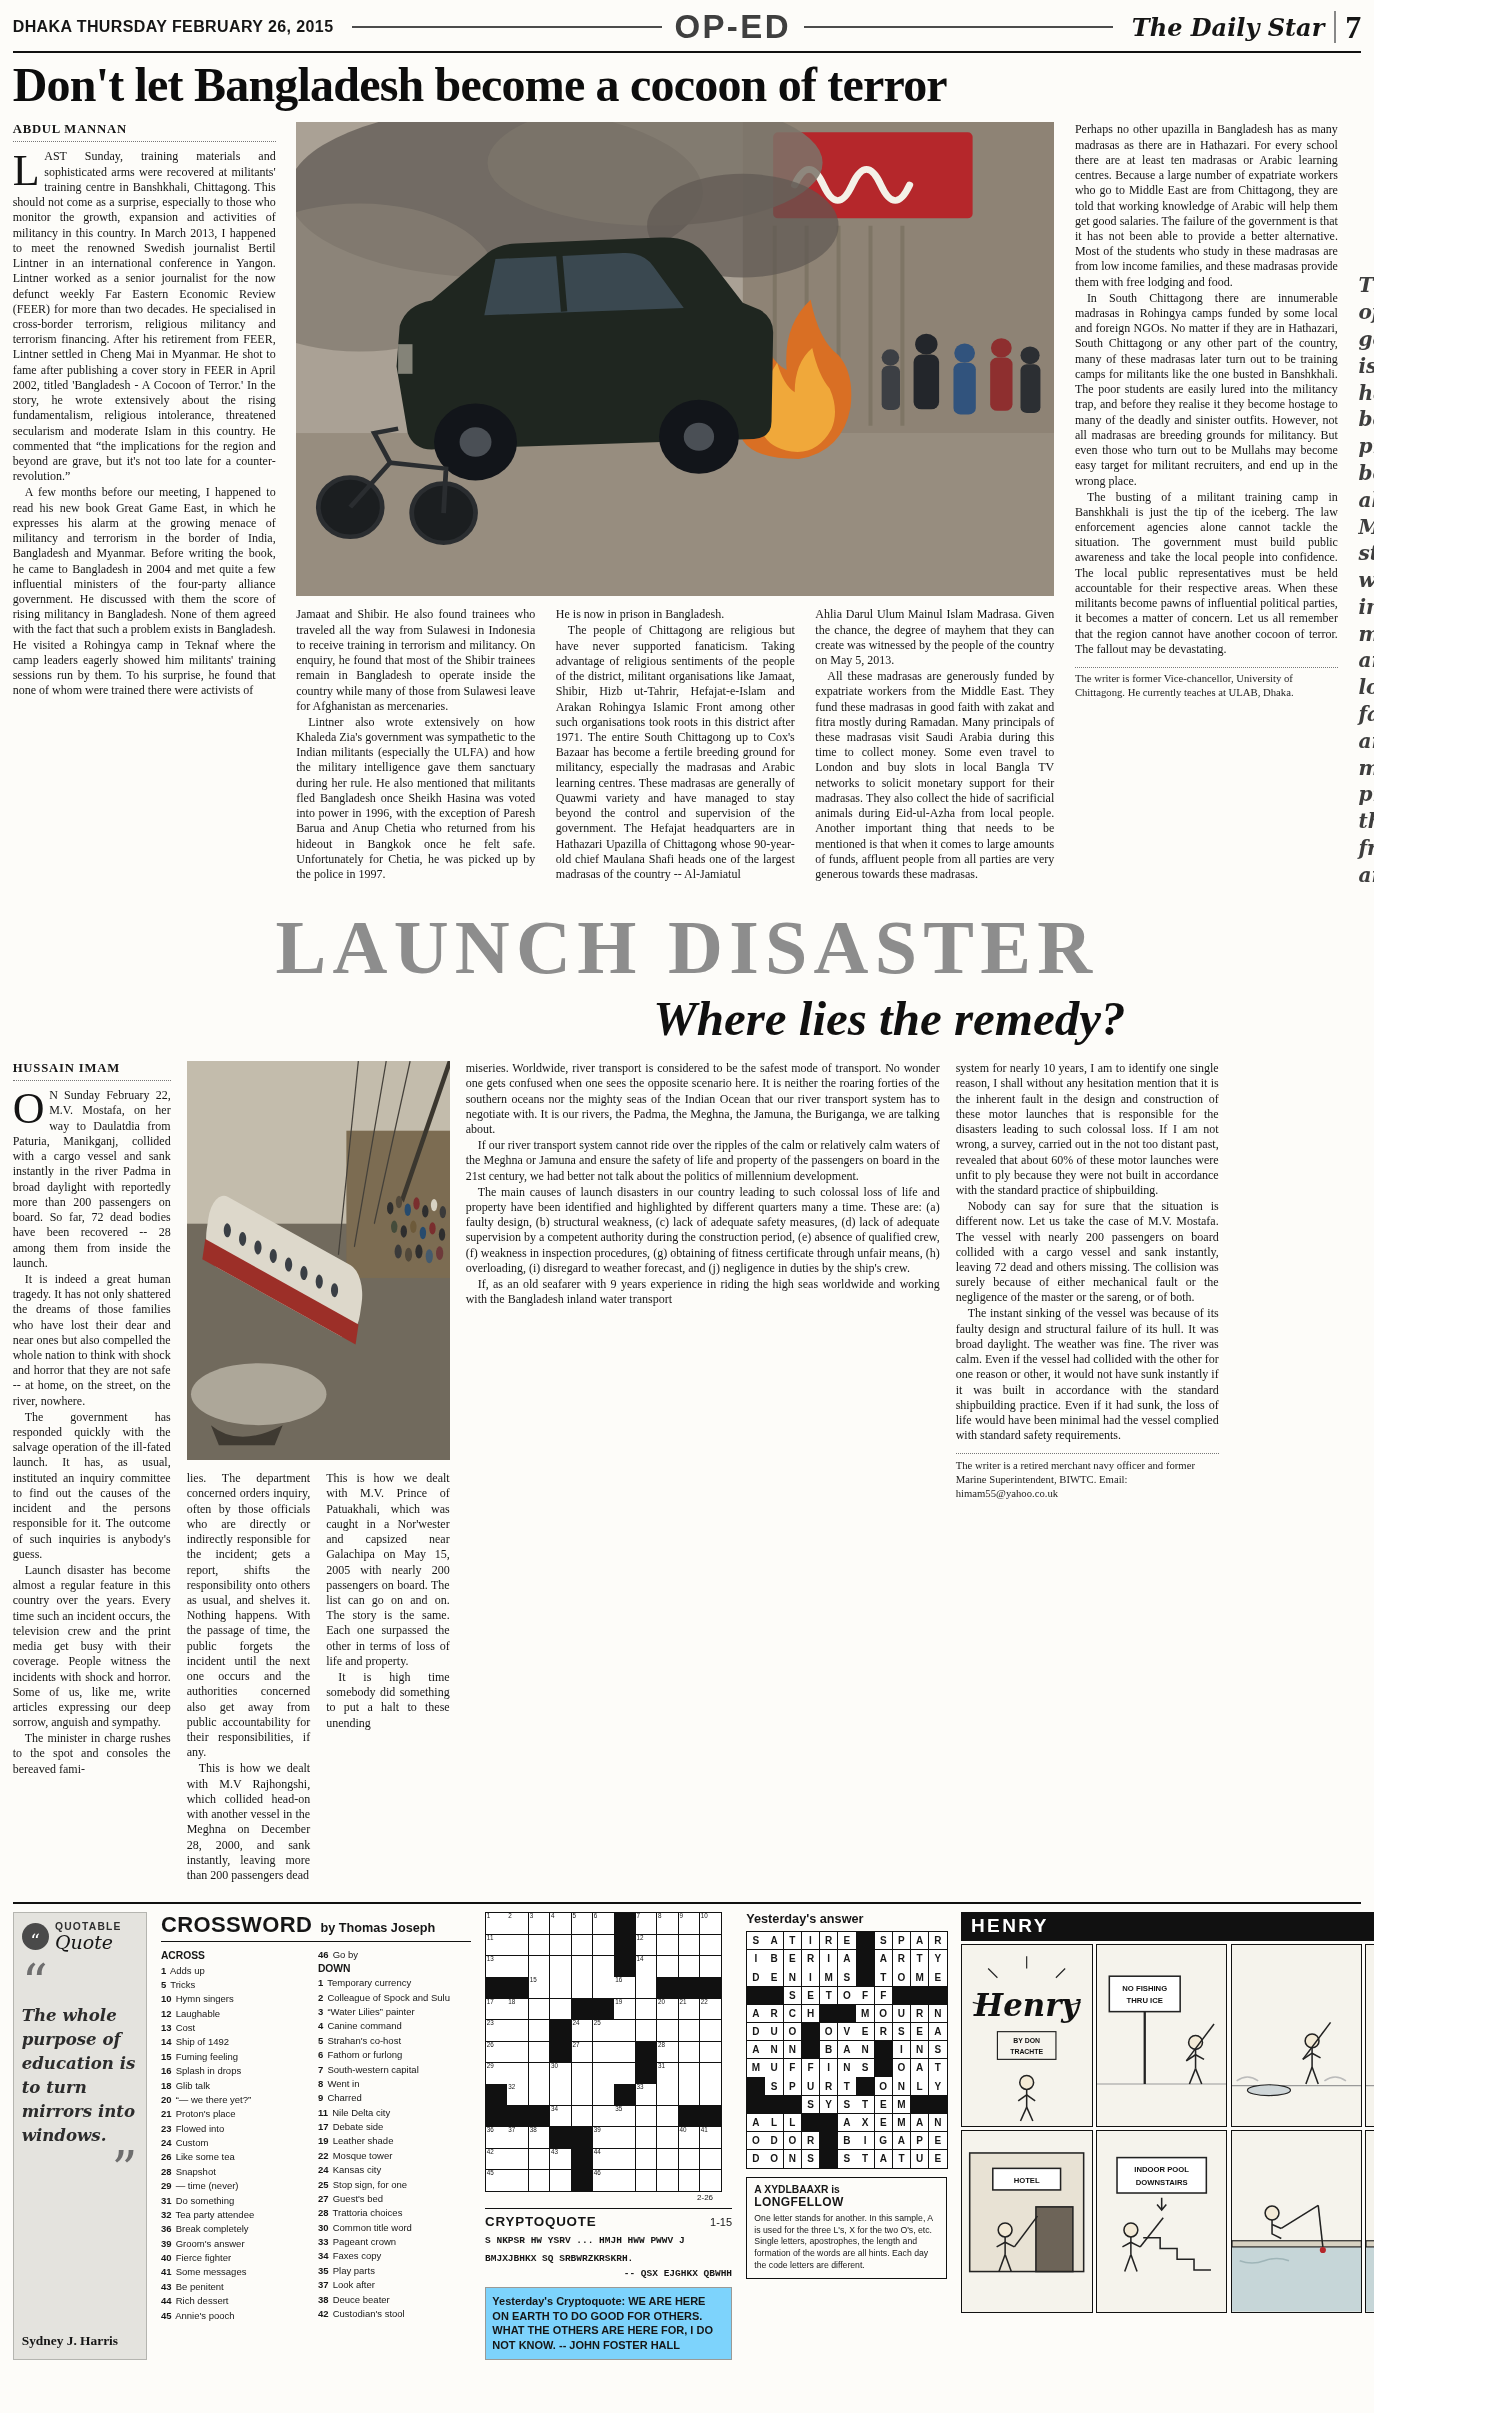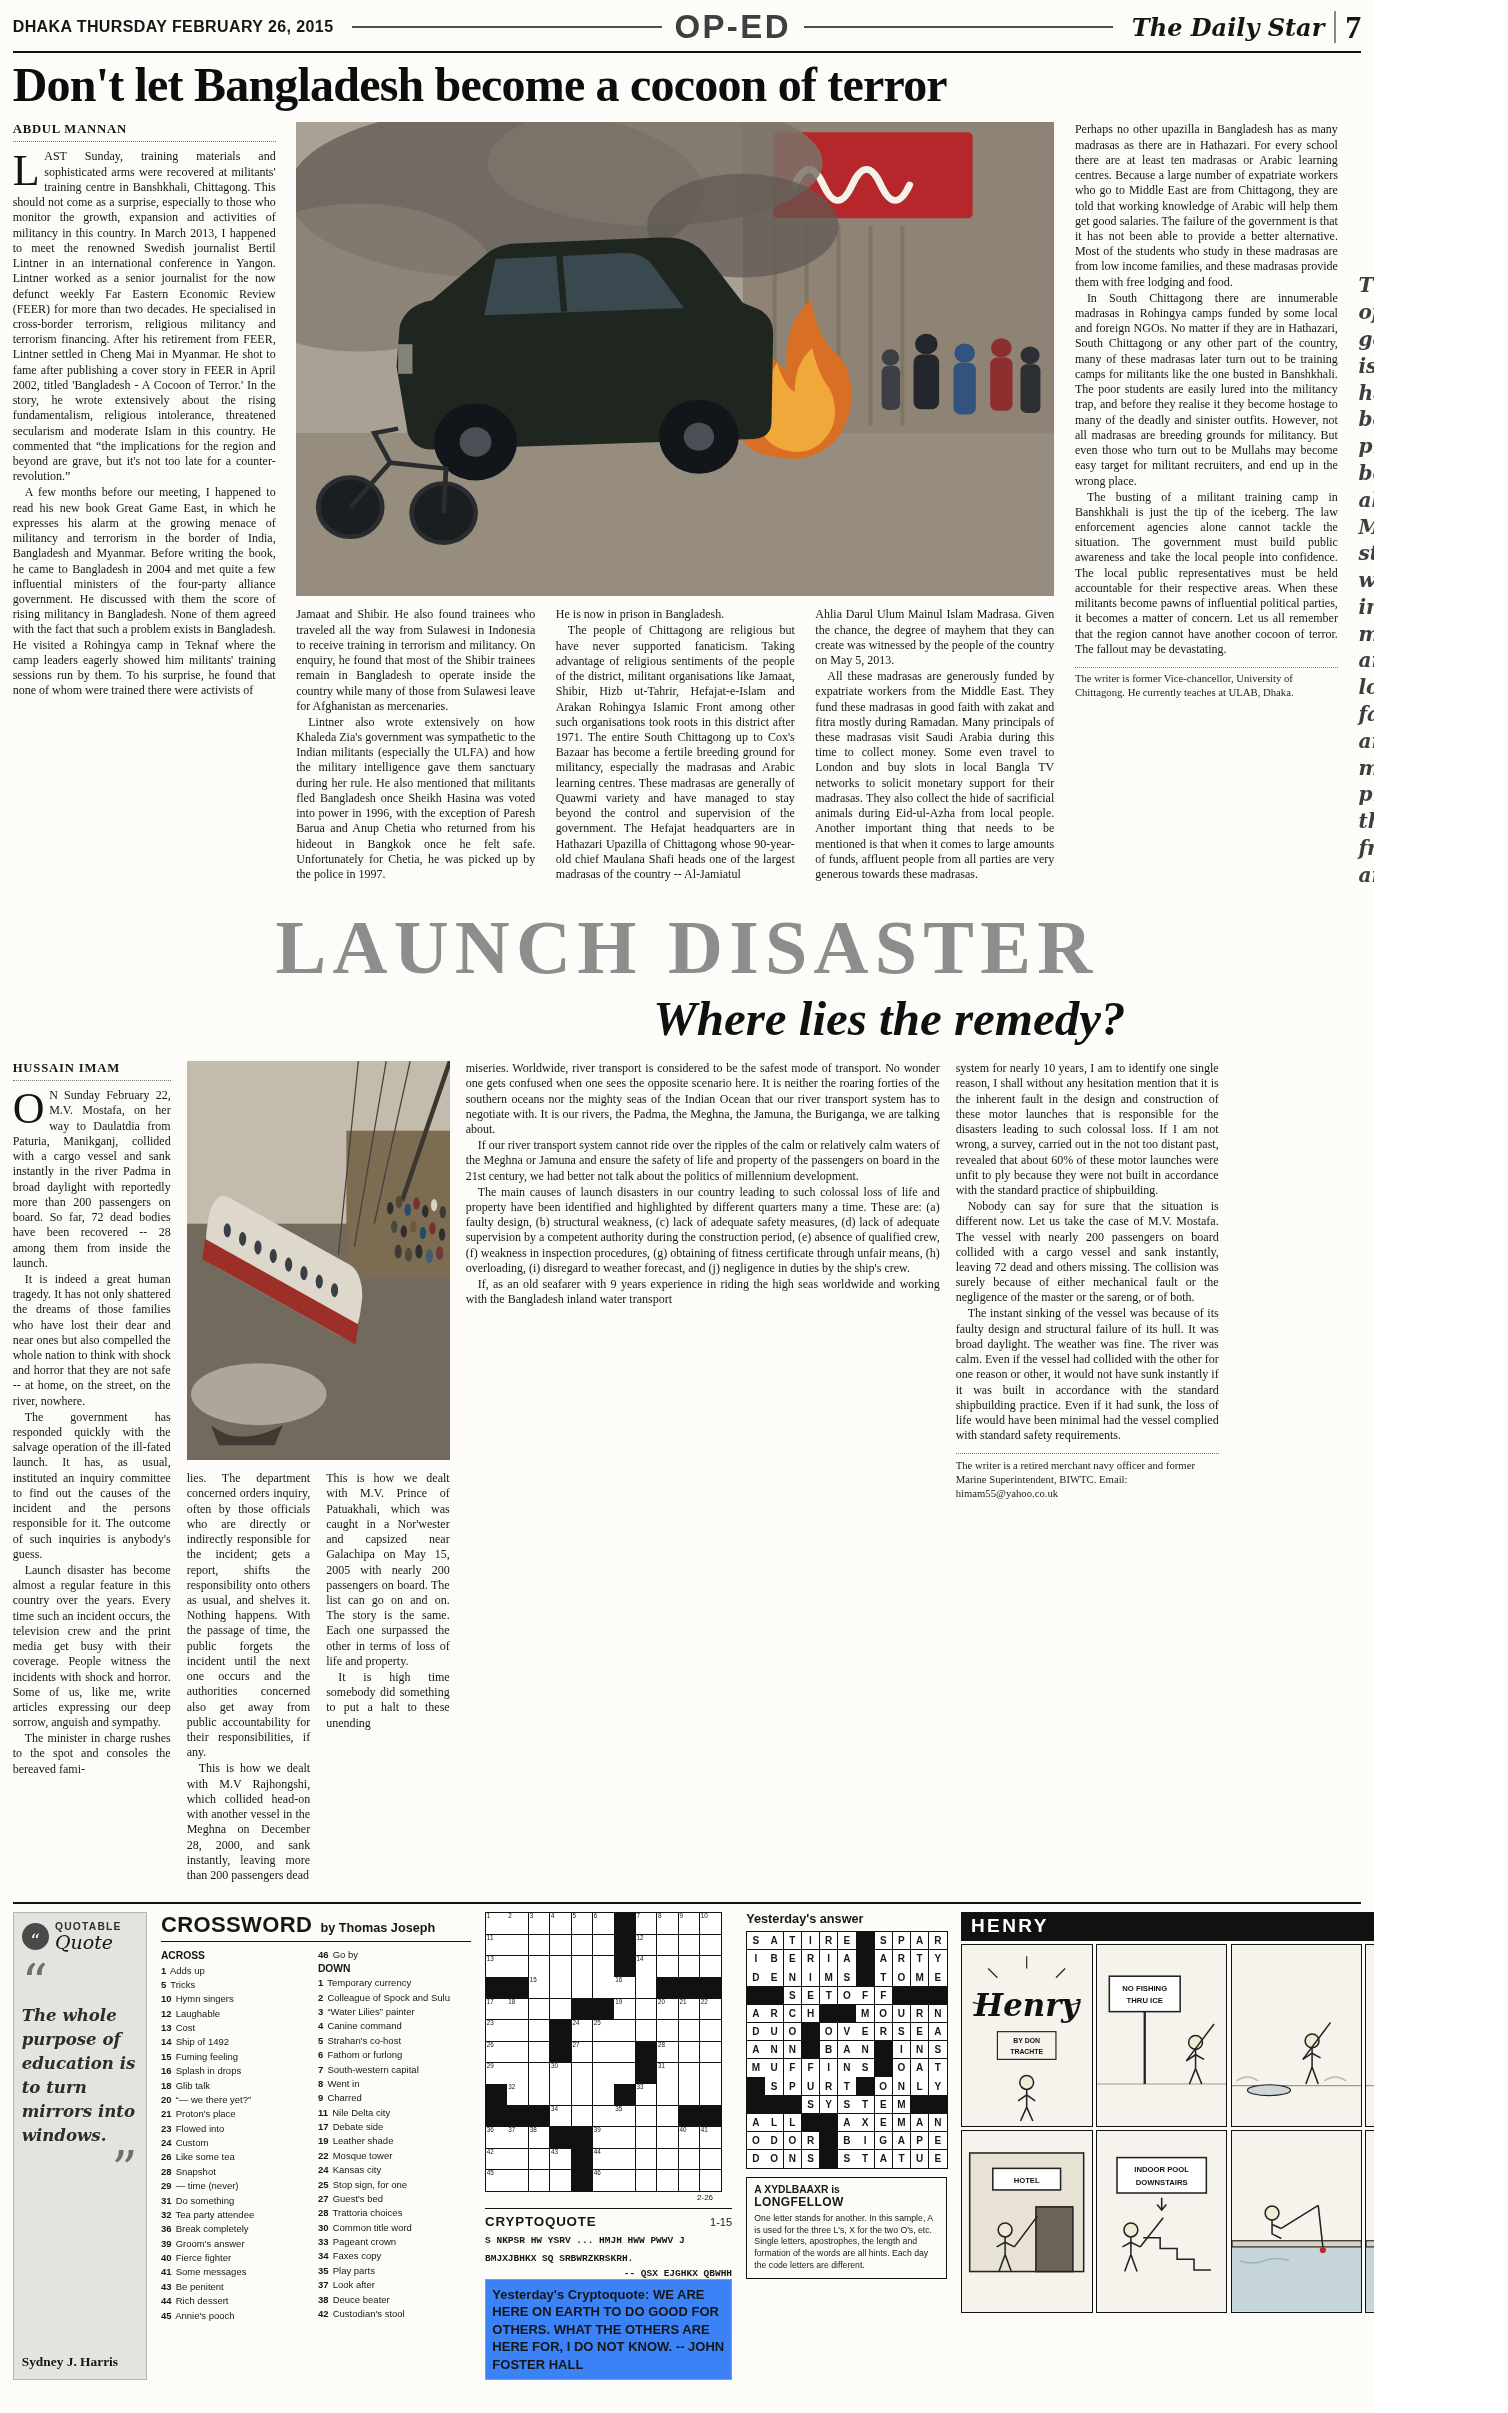--- a/index.html
+++ b/index.html
@@ -80,22 +80,22 @@
                font-family:"Liberation Sans", sans-serif; font-weight:bold; font-size:10px; }
   .puz-date { text-align:right; font-family:"Liberation Sans", sans-serif; font-size:8px; width:228px; margin-top:1.6px; }
 
   
   .crypto { margin-top:6.3px; border-top:1.6px solid #111; padding-top:4.7px; width:100%; }
   .crypto-head { display:flex; justify-content:space-between; align-items:baseline; }
   .crypto-title { font-family:"Liberation Sans", sans-serif; font-weight:bold; font-size:13.4px; letter-spacing:0.8px; }
   .crypto-date { font-family:"Liberation Sans", sans-serif; font-size:11px; }
   .crypto-line { font-family:"Liberation Mono", monospace; font-weight:bold; font-size:9.5px; margin-top:4.7px; line-height:1.4; }
   .crypto-attr { font-family:"Liberation Mono", monospace; font-weight:bold; font-size:9.5px; text-align:right; margin-top:3.2px; }
-  .crypto-yest { background:#3b82f6; border:0.8px solid #9a9a96; padding:5.5px 6.3px;
-                 font-family:"Liberation Sans", sans-serif; font-weight:bold; font-size:13px; line-height:1.35; }
+  .crypto-yest { margin-top:8px; background:#7dd3fc; border:0.8px solid #9a9a96; padding:5.5px 6.3px;
+                 font-family:"Liberation Sans", sans-serif; font-weight:bold; font-size:11px; line-height:1.35; }
 
   
   .answer-label { font-family:Liberation Sans, sans-serif; font-weight:bold; font-size:12.7px; text-align:left; margin-bottom:4.7px; }
   .howto { border:1.6px solid #111; padding:6.3px 7.1px; margin-top:8px; font-family:"Liberation Sans", sans-serif; }
   .howto-t1 { font-weight:bold; font-size:10.3px; }
   .howto-t2 { font-weight:bold; font-size:12px; letter-spacing:0.4px; }
   .howto-body { font-size:8.7px; line-height:1.35; margin-top:4px; }
 
   
   .henry-bar { background:#111; color:#fff; display:flex; justify-content:space-between; align-items:center;

